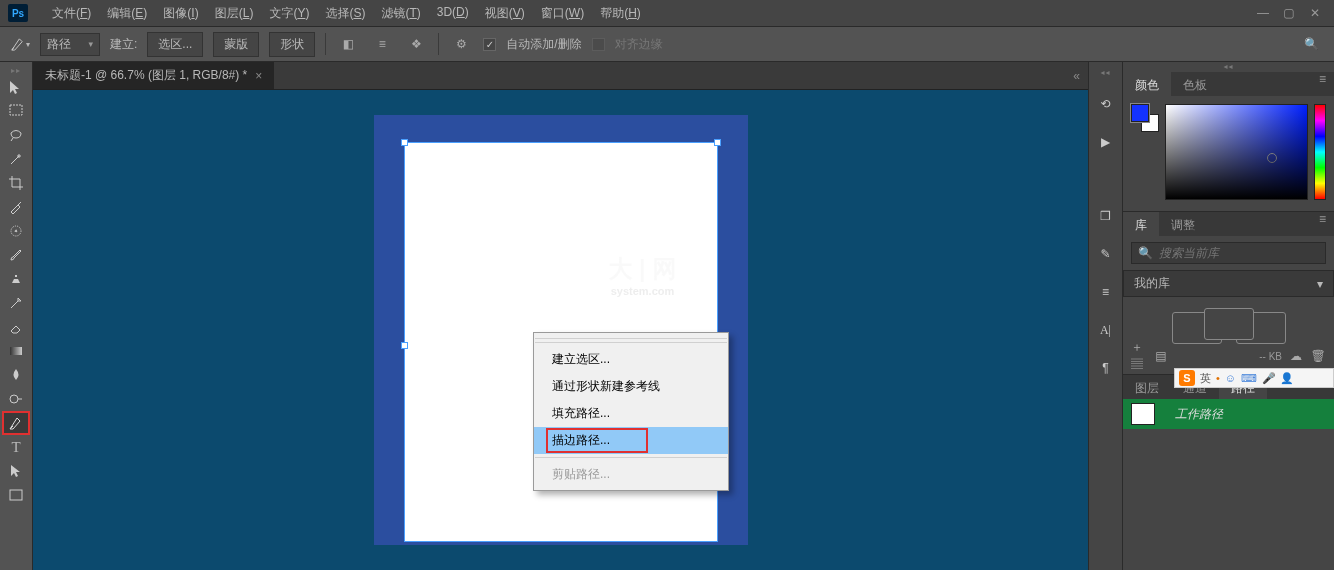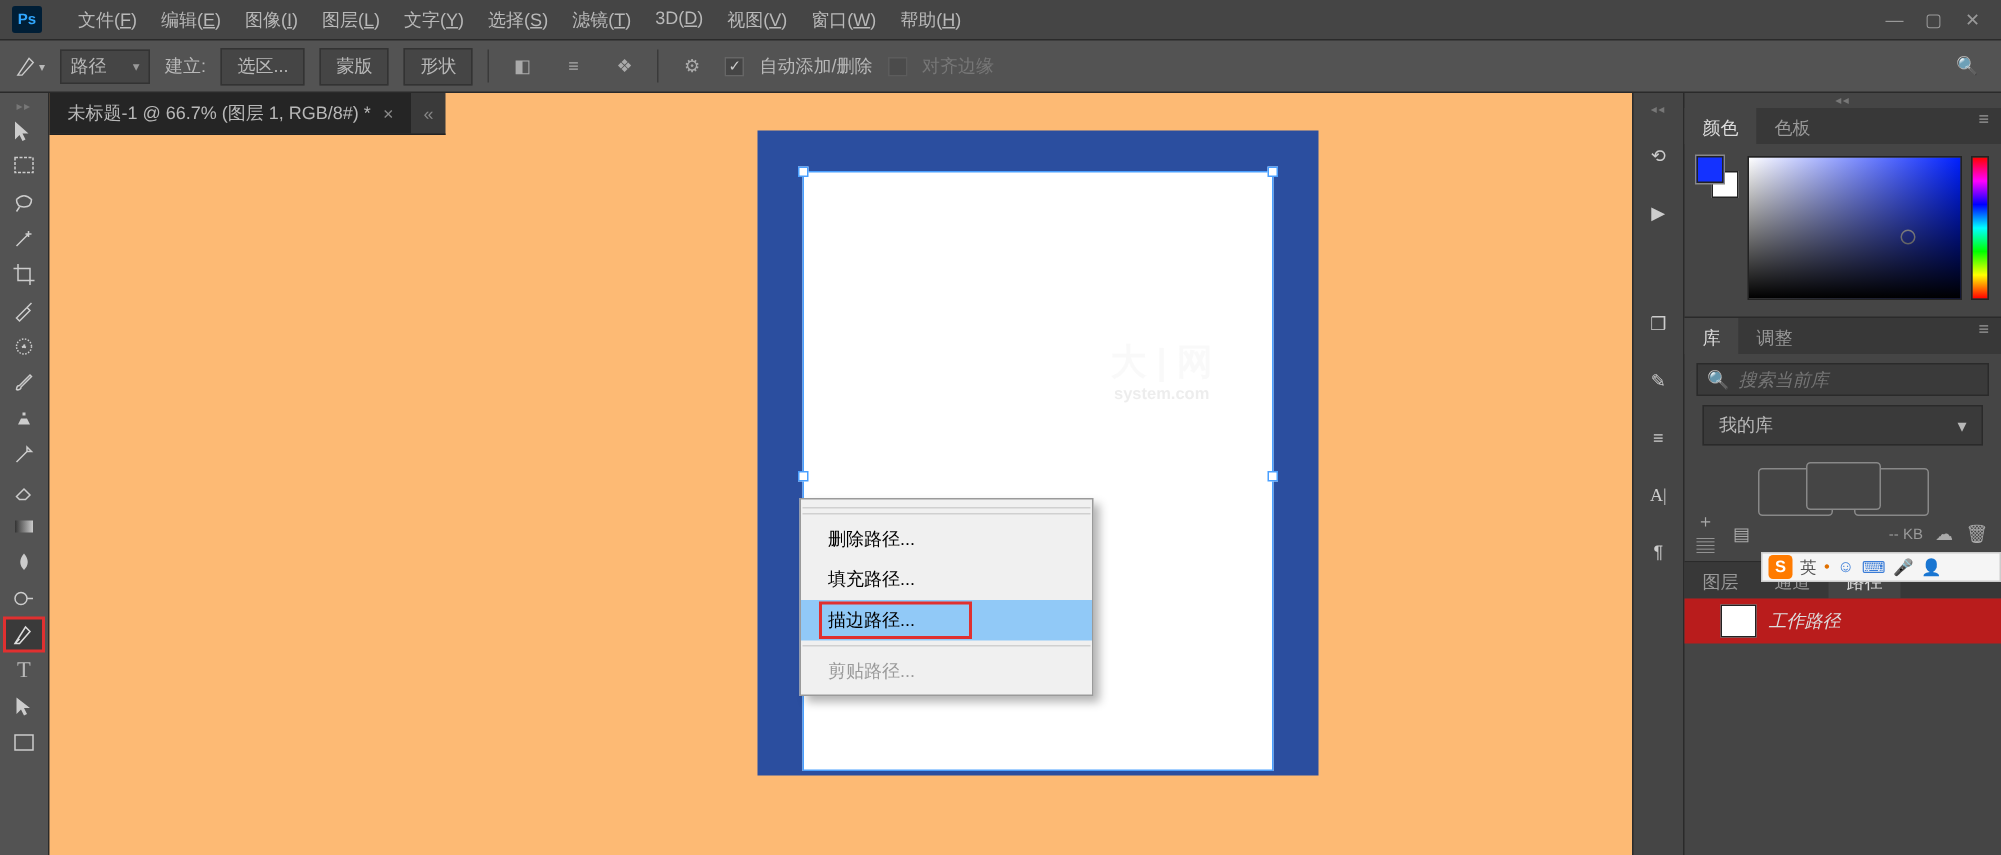--- a/index.html
+++ b/index.html
@@ -20,21 +20,21 @@
 .checkbox{width:13px;height:13px;background:#454545;border:1px solid #666;display:inline-flex;align-items:center;justify-content:center;font-size:10px}
 .checkbox.checked::before{content:"✓";color:#ccc}
 .search-ico{margin-left:auto;cursor:pointer}
 .main{display:flex;height:calc(100% - 62px)}
 .toolbox{width:33px;background:#535353;display:flex;flex-direction:column;align-items:center;padding-top:4px;gap:2px;border-right:1px solid #2a2a2a}
 .toolbox .grip{width:20px;height:8px;display:flex;justify-content:center;color:#777;font-size:8px;letter-spacing:1px}
 .tbtn{width:26px;height:22px;display:flex;align-items:center;justify-content:center;cursor:pointer;color:#c8c8c8;position:relative}
 .tbtn.active{background:#3a3a3a}
 .tbtn.highlight{outline:2px solid #e03030;outline-offset:-1px}
 .tbtn svg{width:16px;height:16px}
-.doc-area{flex:1;background:#fdba74;display:flex;flex-direction:row;position:relative}
+.doc-area{flex:1;background:#0c4a6e;display:flex;flex-direction:column;position:relative}
 .tabbar{height:28px;background:#3a3a3a;display:flex;align-items:center;border-bottom:1px solid #222}
 .doc-tab{background:#252525;padding:6px 12px;display:flex;align-items:center;gap:8px;color:#ccc;height:100%}
 .doc-tab .close{color:#888;cursor:pointer}
 .tabbar .collapse{margin-left:auto;padding:0 8px;color:#888;cursor:pointer}
 .canvas-wrap{flex:1;display:flex;align-items:flex-start;justify-content:center;padding-top:25px;position:relative;overflow:hidden}
 .artboard{width:374px;height:430px;background:#2b4e9f;position:relative}
 .inner-rect{position:absolute;left:30px;top:27px;width:314px;height:400px;background:#fff;border:1px solid #4aa0ff}
 .handle{position:absolute;width:7px;height:7px;background:#fff;border:1px solid #4aa0ff}
 .h-tl{left:-4px;top:-4px}.h-tr{right:-4px;top:-4px}
 .h-ml{left:-4px;top:50%}.h-mr{right:-4px;top:50%}
@@ -60,35 +60,35 @@
 .sw-b{position:absolute;right:0;bottom:0;width:18px;height:18px;background:#fff;border:1px solid #222}
 .sw-f{position:absolute;left:0;top:0;width:18px;height:18px;background:#1432ff;border:1px solid #222;box-shadow:0 0 0 1px #888}
 .color-field{flex:1;height:96px;background:linear-gradient(to right,#fff,#0020ff);position:relative;border:1px solid #222}
 .color-field::after{content:"";position:absolute;inset:0;background:linear-gradient(to bottom,transparent,#000)}
 .picker-ring{position:absolute;right:30px;top:48px;width:10px;height:10px;border:1px solid #fff;border-radius:50%}
 .hue-strip{width:12px;height:96px;background:linear-gradient(to bottom,red,magenta,blue,cyan,lime,yellow,red);border:1px solid #222}
 .lib-panel{border-bottom:1px solid #2a2a2a;padding-bottom:6px}
 .lib-search{margin:6px 8px;display:flex;align-items:center;gap:6px;background:#3a3a3a;border:1px solid #2a2a2a;padding:3px 6px}
 .lib-search input{background:transparent;border:none;outline:none;color:#999;font-style:italic;flex:1;font-size:12px}
 .lib-row{padding:4px 10px;display:flex;align-items:center}
-.lib-row.dd{background:#3a3a3a;margin:3px 12px;border:1px solid #2a2a2a;justify-content:space-between}
+.lib-row.dd{background:#3a3a3a;margin:3px 0;border:1px solid #2a2a2a;justify-content:space-between}
 .cloud-stack{display:flex;justify-content:center;padding:8px 0 2px;position:relative;height:44px}
 .cloud{width:50px;height:32px;border:1px solid #888;border-radius:3px;background:#454545;position:absolute}
 .cloud.c1{transform:translate(-32px,4px)}
 .cloud.c2{transform:translate(0,0)}
 .cloud.c3{transform:translate(32px,4px)}
 .ime-bar{position:absolute;right:0;top:368px;width:160px;height:20px;background:#f5f5f5;display:flex;align-items:center;gap:5px;padding:0 4px;z-index:300;border:1px solid #ccc}
 .ime-logo{width:16px;height:16px;background:#ff7b00;border-radius:3px;color:#fff;font-weight:bold;font-size:11px;display:flex;align-items:center;justify-content:center}
 .ime-bar span{color:#555;font-size:11px}
 .lib-btns{display:flex;gap:6px;padding:4px 8px;align-items:center}
 .lib-btns .spacer{flex:1}
 .lib-btns .kb{color:#999;font-size:10px}
 .small-ico{width:16px;height:16px;display:flex;align-items:center;justify-content:center;cursor:pointer;color:#aaa}
 .layers-panel{flex:1;display:flex;flex-direction:column}
-.path-item{display:flex;align-items:center;gap:8px;padding:4px 24px;background:#b91c1c}
+.path-item{display:flex;align-items:center;gap:20px;padding:4px 8px;background:#15803d}
 .path-thumb{width:24px;height:22px;background:#fff;border:1px solid #222}
 .path-item span{font-style:italic;color:#ddd}
 </style>
 </head>
 <body>
 
 <div class="menubar">
   <div class="ps-logo">Ps</div>
   <div id="menu-items" style="display: flex;">
       <div class="menu-item">文件(<u>F</u>)</div>
@@ -255,21 +255,22 @@
           <div class="handle h-ml"></div>
           <div class="handle h-mr"></div>
           <div class="watermark">大 | 网<div class="sub">system.com</div></div>
         </div>
       </div>
     </div>
 
     <div class="ctxmenu" id="ctxmenu">
         <hr>
         <hr>
-        <div class="mi">删除路径...</div>
+        <div class="mi">建立选区...</div>
+        <div class="mi">通过形状新建参考线</div>
         <div class="mi">填充路径...</div>
         <div class="mi hover boxed">描边路径...</div>
         <hr>
         <div class="mi disabled">剪贴路径...</div>
       </div>
   </div>
 
   <div class="collapsed-dock">
     <div class="grip">◂◂</div>
     <div class="dock-ico">⟲</div>

